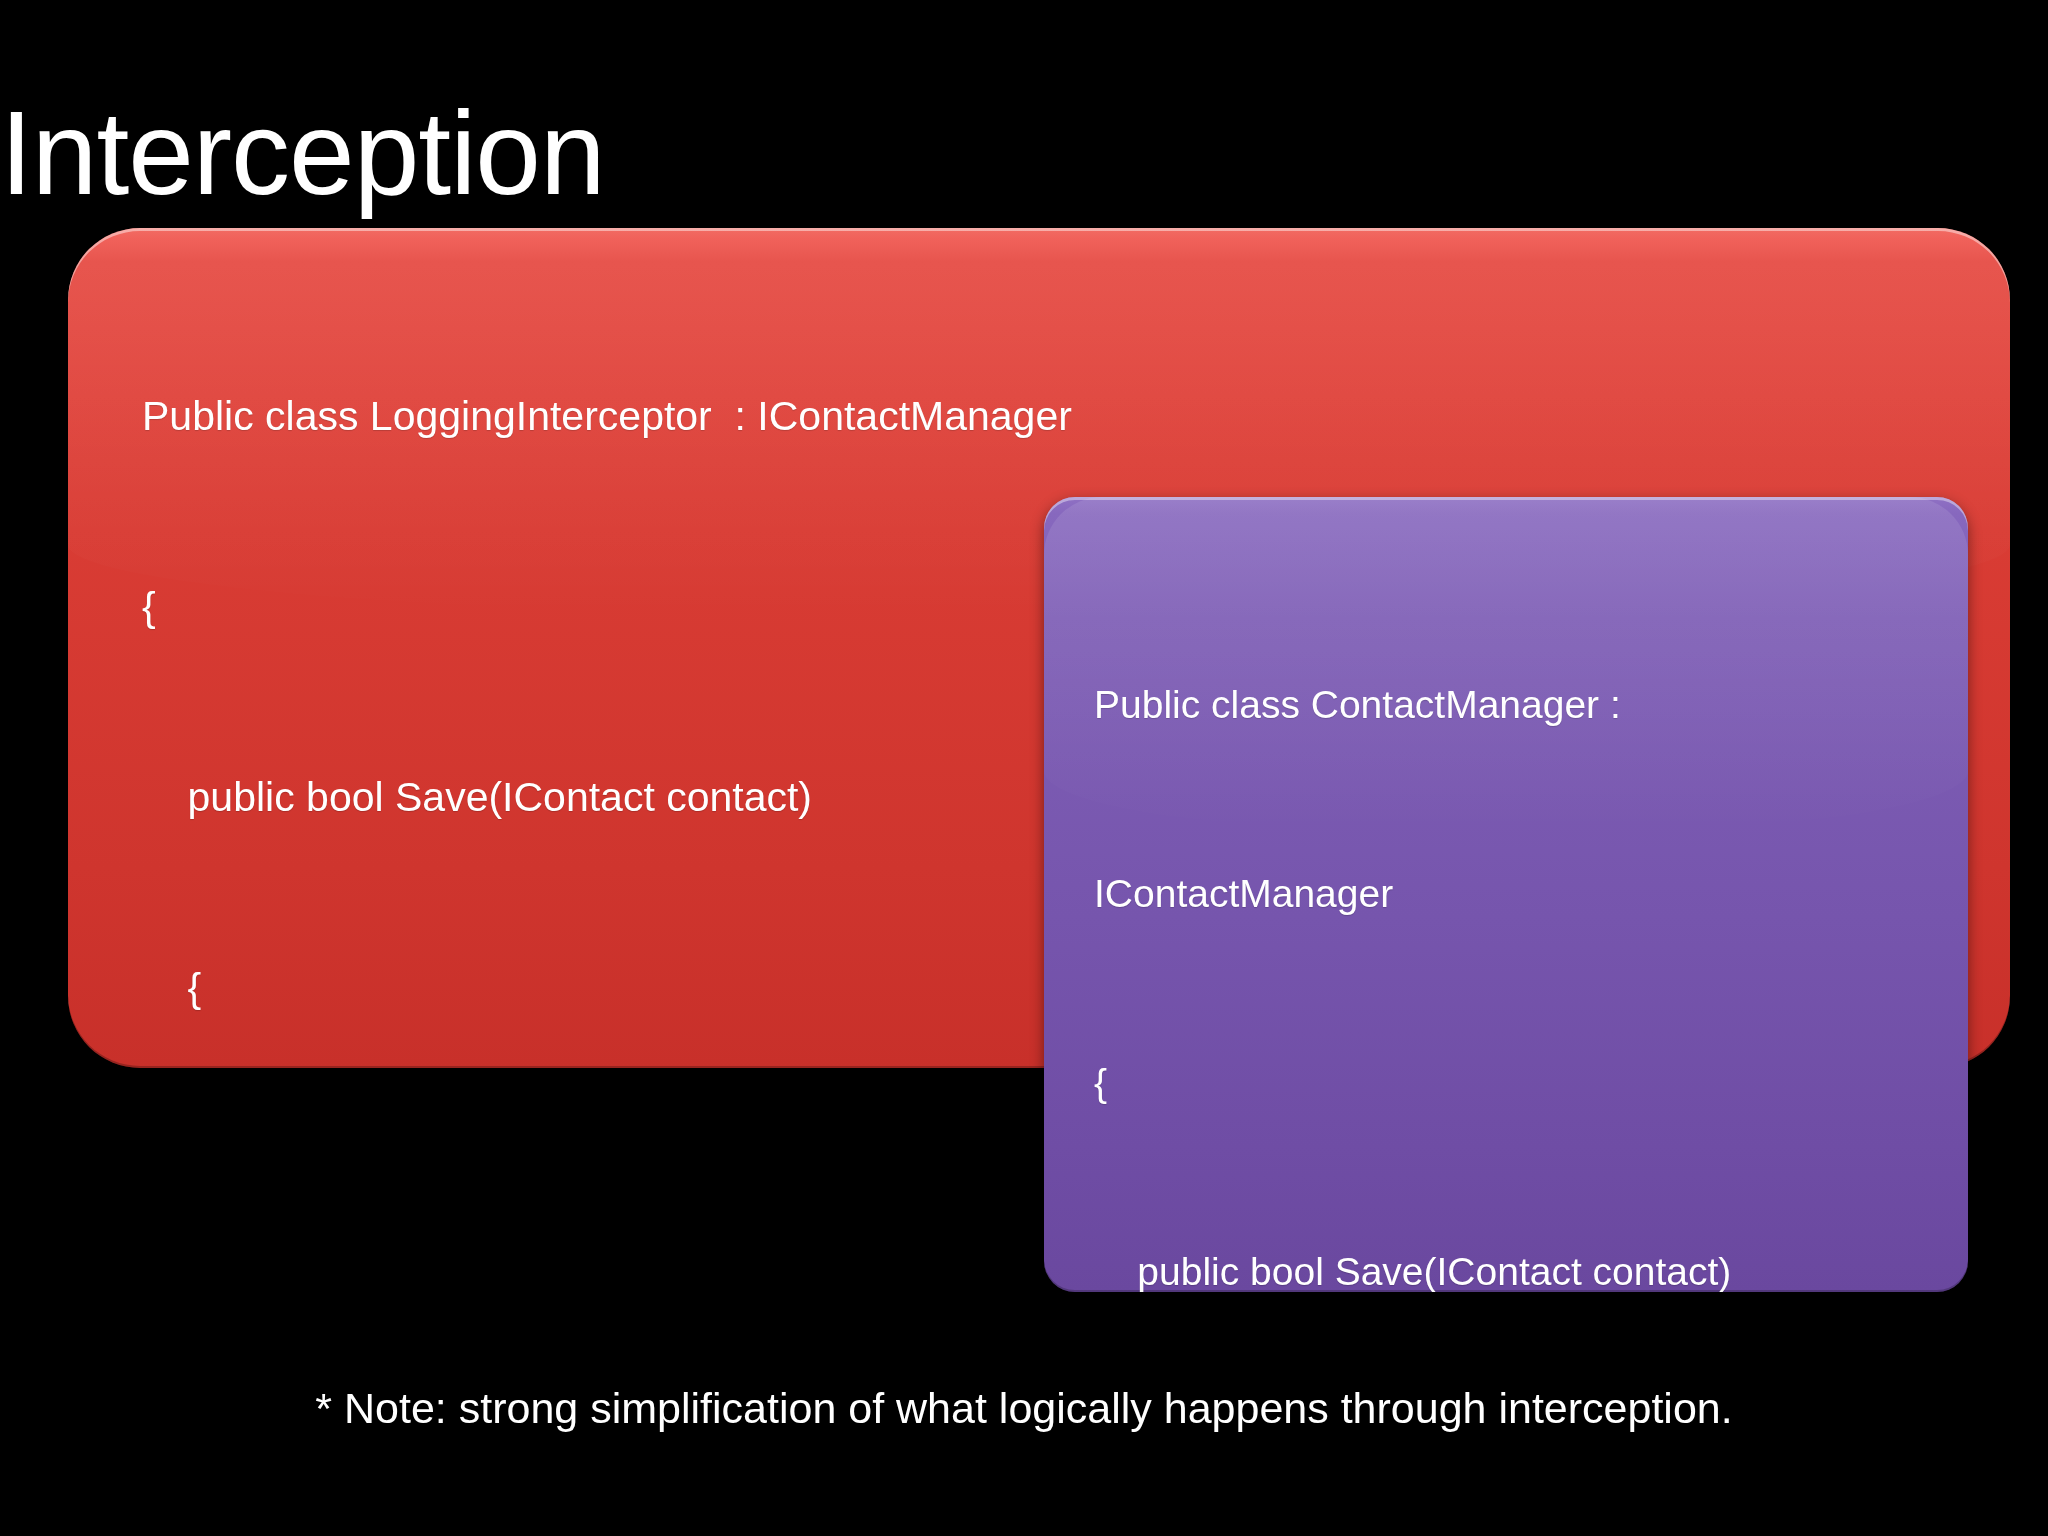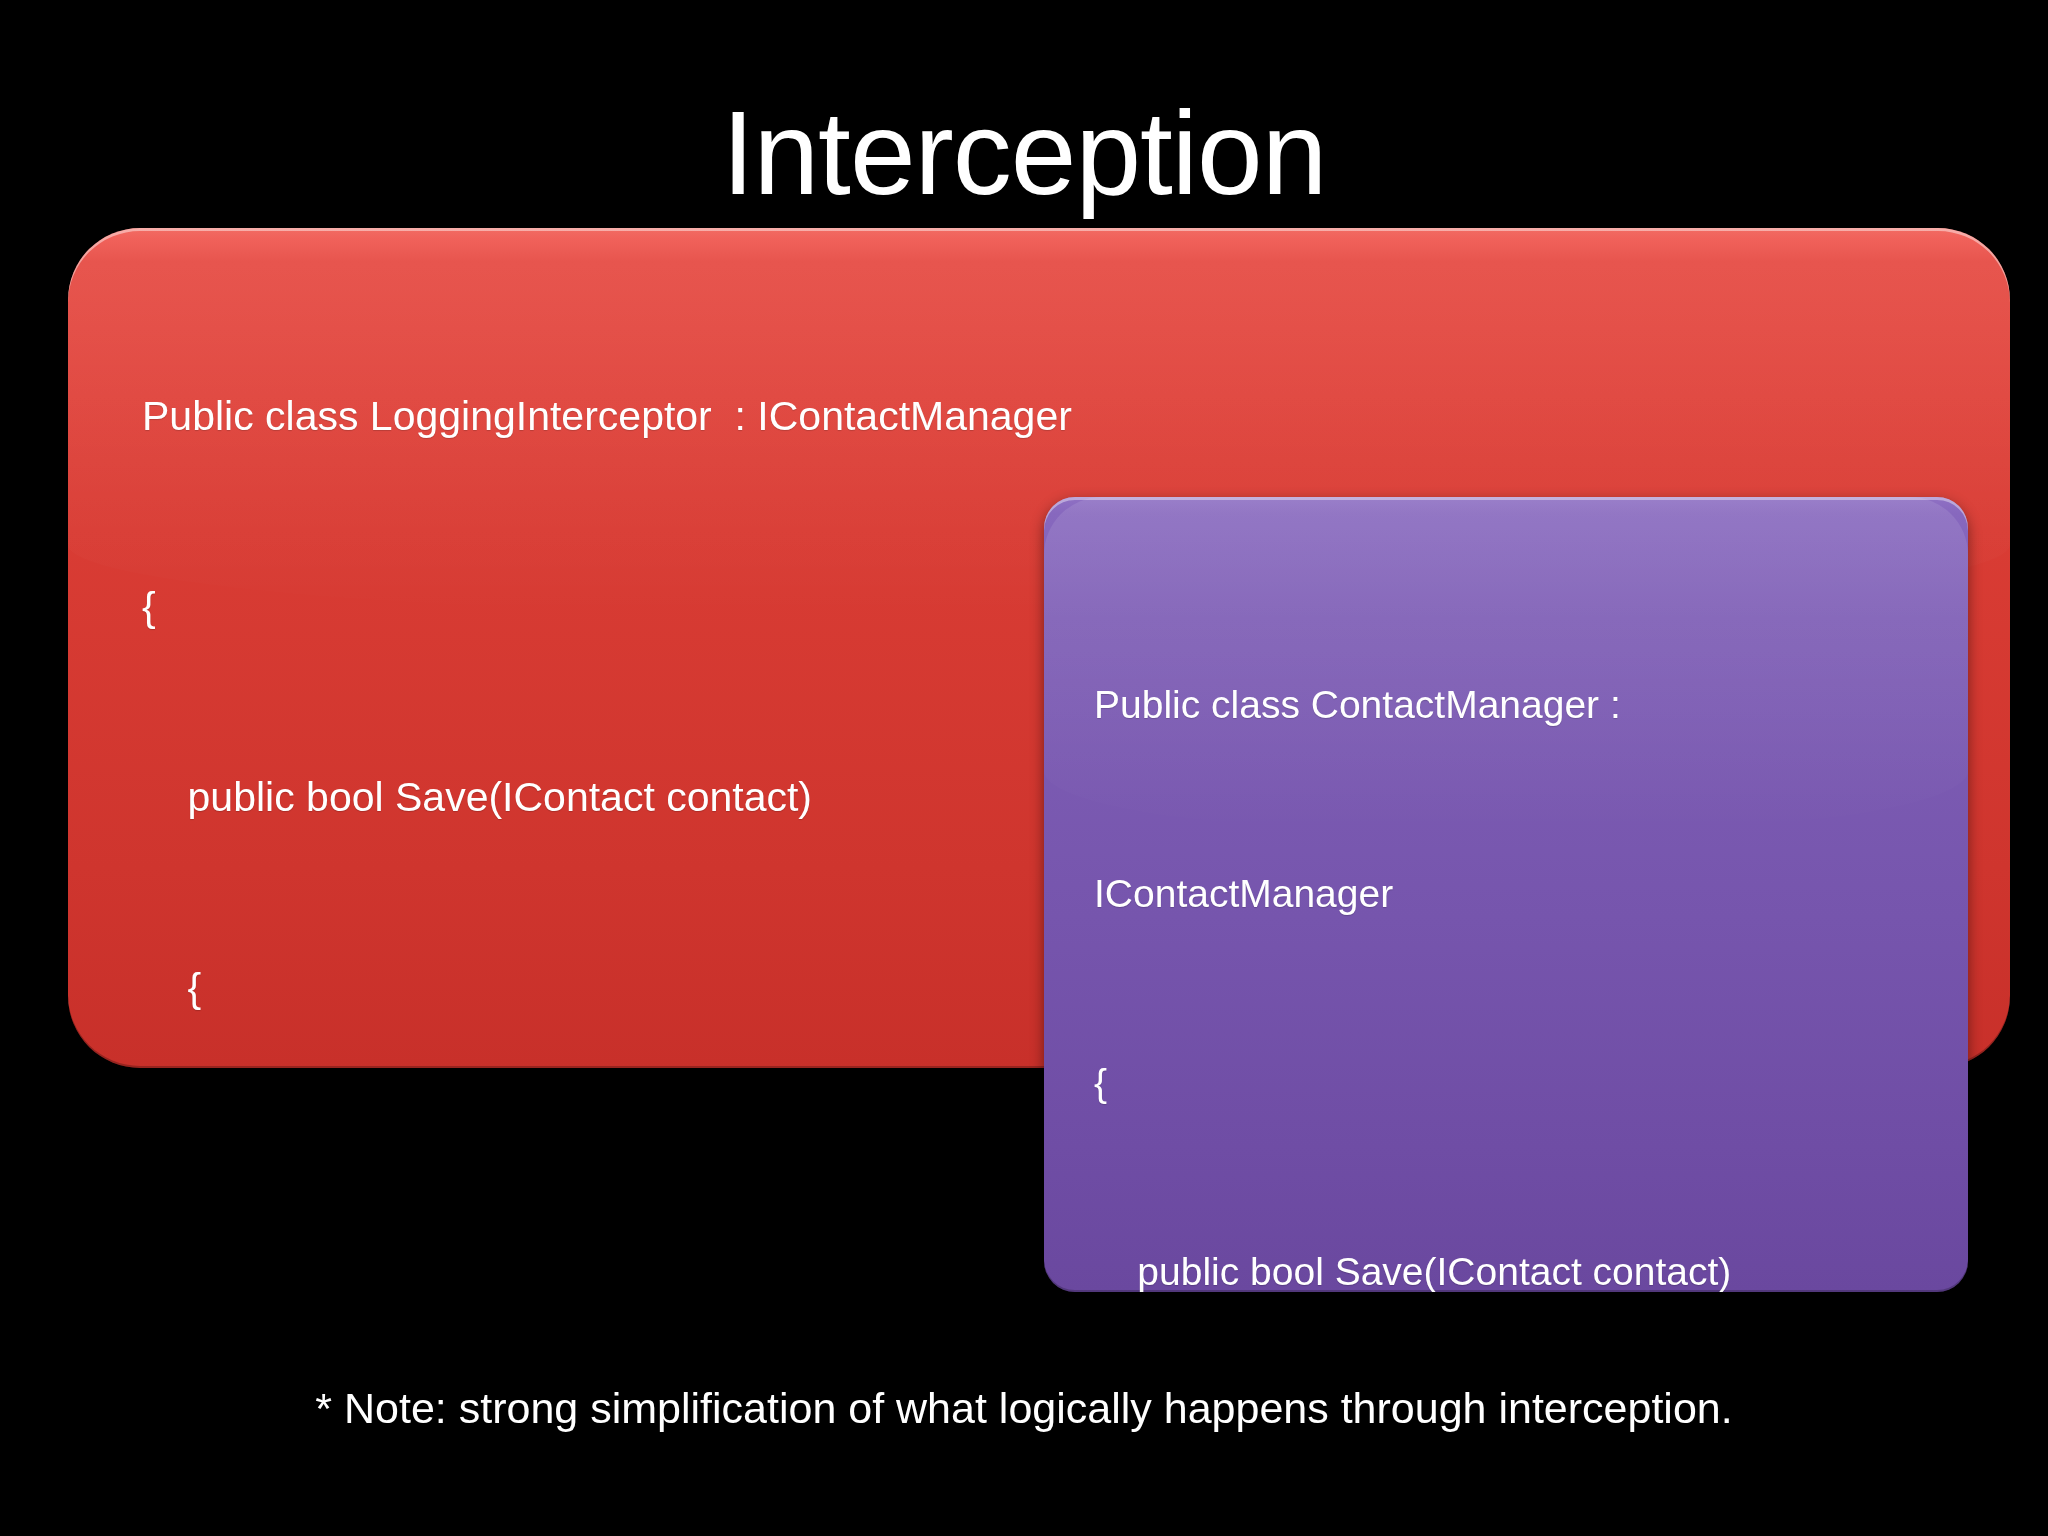--- a/index.html
+++ b/index.html
@@ -20,21 +20,20 @@
     height: 1536px;
     background: #000000;
   }
 
   
   .slide-title {
     position: absolute;
     left: 0;
     top: 92px;
     width: 2048px;
-    text-align: center;
     color: #ffffff;
     font-family: "Liberation Sans", sans-serif;
     font-size: 118px;
     font-weight: 400;
     letter-spacing: -1px;
     line-height: 1.05;
     white-space: nowrap;
   }
 
   

